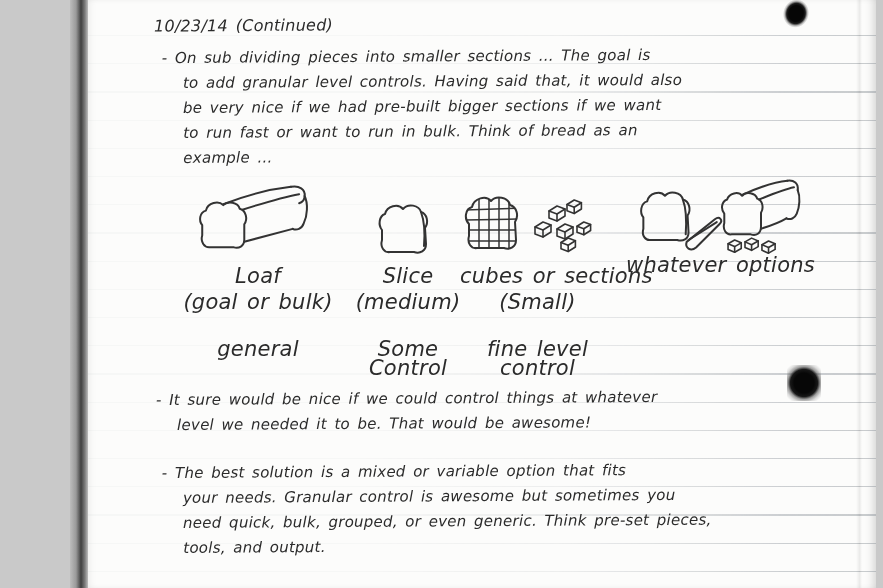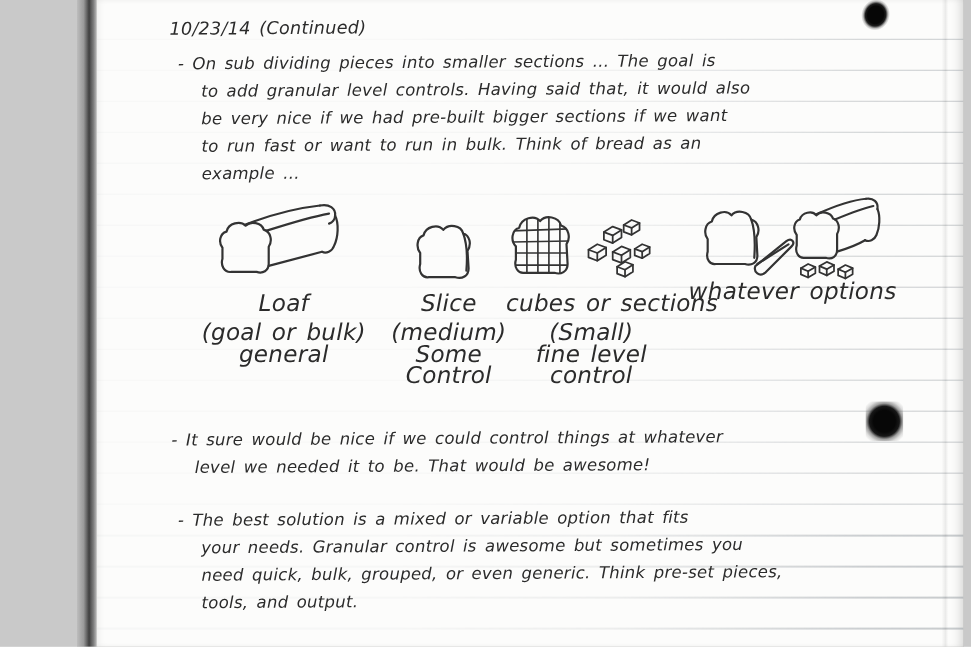--- a/index.html
+++ b/index.html
@@ -52,21 +52,21 @@
   .bullet .bl{white-space:nowrap;}
   .bullet .bl.indent{padding-left:21px;}
   .b1{left:74px;top:44px;}
   .b2{left:68px;top:386px;}
   .b3{left:74px;top:459px;}
   .figure{position:absolute;top:176px;text-align:center;}
   .figure .art{height:80px;display:flex;align-items:flex-end;justify-content:center;}
   .figure .fl{font-size:21px;line-height:19px;white-space:nowrap;}
   .figure .title{margin-top:11px;}
   .figure .qual{margin-top:7px;}
-  .figure .note{margin-top:1px;}
+  .figure .note{margin-top:28px;}
   .figure .note2{margin-top:0;}
   .f1{left:85px;width:170px;}
   .f2{left:255px;width:130px;}
   .f3{left:372px;width:155px;}
   .f4{left:535px;width:195px;}
   .sketch{color:#333;}
   .sketch *{vector-effect:non-scaling-stroke;}
 </style>
 </head>
 <body style="--ink-color: #2b2b2b; --paper-color: #fcfcfb; --background-color: #c9c9c9;">

